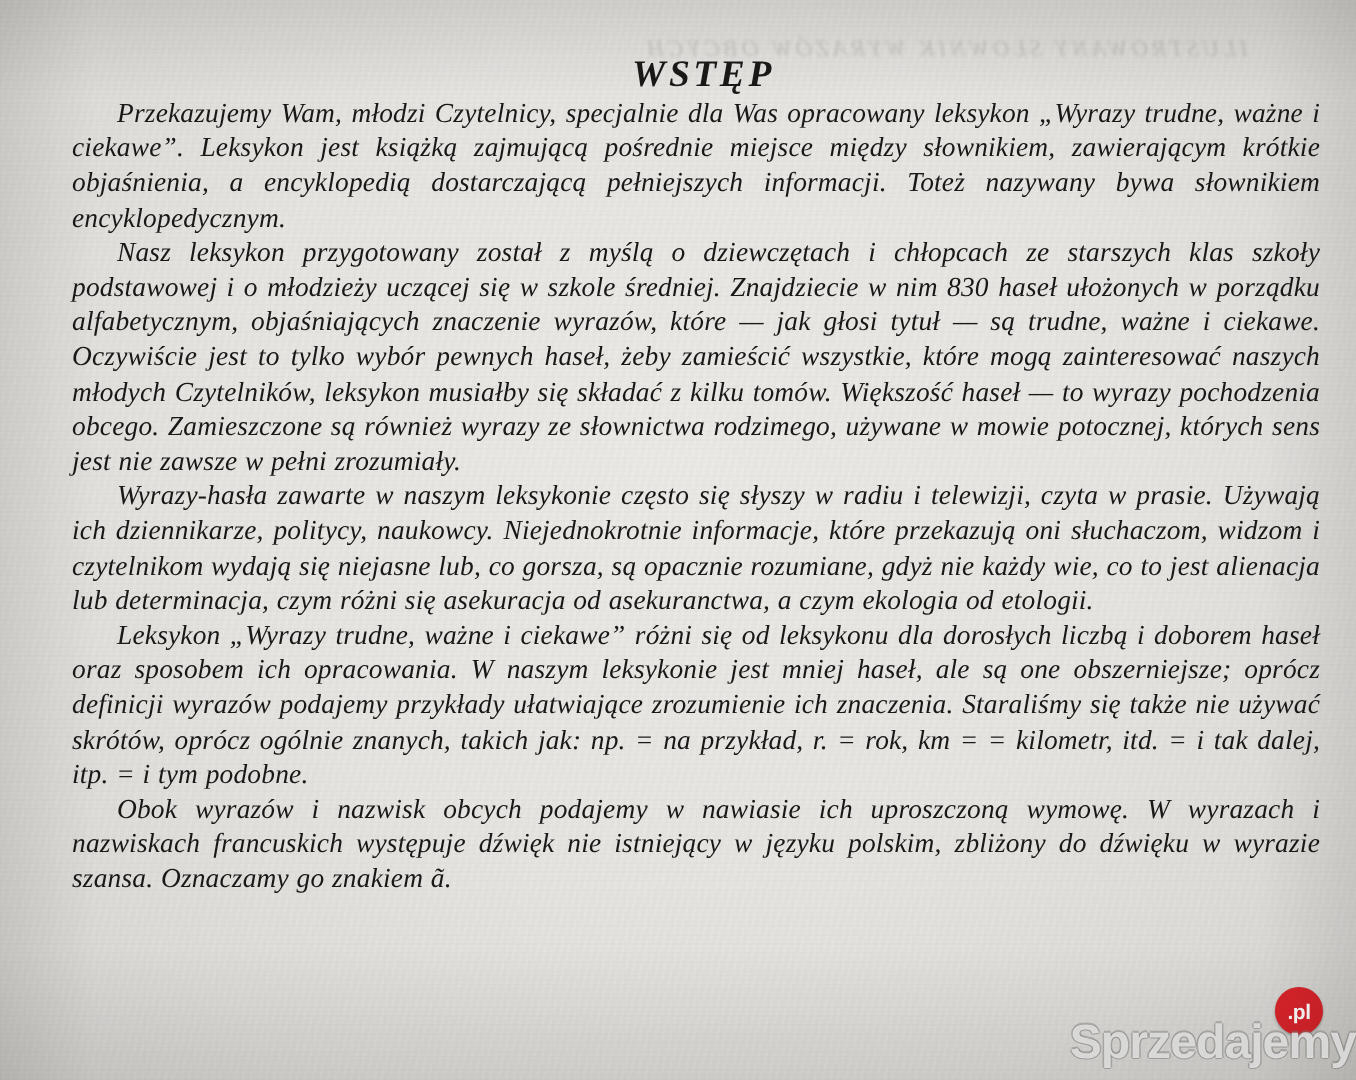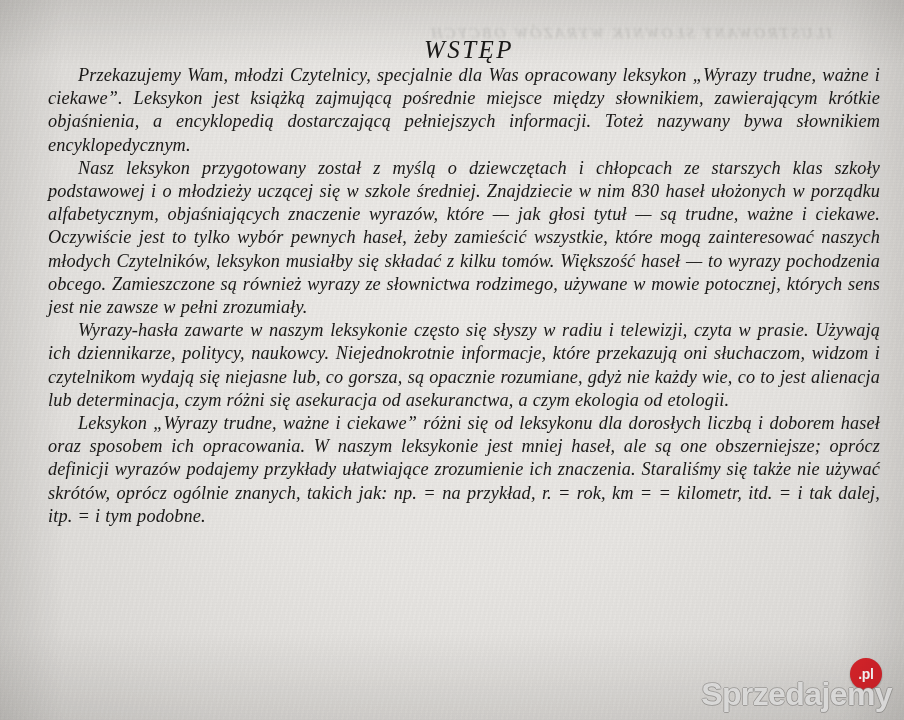--- a/index.html
+++ b/index.html
@@ -71,21 +71,21 @@
     width: 832px;
     height: 720px;
     z-index: 2;
   }
 
   .page-title {
     margin: 0;
     padding-top: 36px;
     text-align: center;
     font-style: italic;
-    font-weight: 400;
+    font-weight: 700;
     font-size: 25px;
     letter-spacing: 2.4px;
     text-indent: 10px;
   }
 
   .body-copy {
   }
 
   .para {
     margin: 0;
@@ -96,21 +96,21 @@
     line-height: 23.2px;
     text-indent: 30px;
     letter-spacing: .12px;
     word-spacing: .4px;
     hyphens: none;
   }
 
   
   .watermark {
     position: absolute;
-    right: 12px;
+    right: 0;
     bottom: 10px;
     z-index: 5;
     display: flex;
     align-items: flex-end;
     pointer-events: none;
     user-select: none;
   }
 
   .watermark-text {
     font-family: "Liberation Sans", "DejaVu Sans", sans-serif;
@@ -158,20 +158,21 @@
 
   <div class="sheet">
 
     <h1 class="page-title">WSTĘP</h1>
 
     <div class="body-copy">
       <p class="para">Przekazujemy Wam, młodzi Czytelnicy, specjalnie dla Was opracowany leksykon „Wyrazy trudne, ważne i ciekawe”. Leksykon jest książką zajmującą pośrednie miejsce między słownikiem, zawierającym krótkie objaśnienia, a encyklopedią dostarczającą pełniejszych informacji. Toteż nazywany bywa słownikiem encyklopedycznym.</p>
       <p class="para">Nasz leksykon przygotowany został z myślą o dziewczętach i chłopcach ze starszych klas szkoły podstawowej i o młodzieży uczącej się w szkole średniej. Znajdziecie w nim 830 haseł ułożonych w porządku alfabetycznym, objaśniających znaczenie wyrazów, które — jak głosi tytuł — są trudne, ważne i ciekawe. Oczywiście jest to tylko wybór pewnych haseł, żeby zamieścić wszystkie, które mogą zainteresować naszych młodych Czytelników, leksykon musiałby się składać z kilku tomów. Większość haseł — to wyrazy pochodzenia obcego. Zamieszczone są również wyrazy ze słownictwa rodzimego, używane w mowie potocznej, których sens jest nie zawsze w pełni zrozumiały.</p>
       <p class="para">Wyrazy-hasła zawarte w naszym leksykonie często się słyszy w radiu i telewizji, czyta w prasie. Używają ich dziennikarze, politycy, naukowcy. Niejednokrotnie informacje, które przekazują oni słuchaczom, widzom i czytelnikom wydają się niejasne lub, co gorsza, są opacznie rozumiane, gdyż nie każdy wie, co to jest alienacja lub determinacja, czym różni się asekuracja od asekuranctwa, a czym ekologia od etologii.</p>
       <p class="para">Leksykon „Wyrazy trudne, ważne i ciekawe” różni się od leksykonu dla dorosłych liczbą i doborem haseł oraz sposobem ich opracowania. W naszym leksykonie jest mniej haseł, ale są one obszerniejsze; oprócz definicji wyrazów podajemy przykłady ułatwiające zrozumienie ich znaczenia. Staraliśmy się także nie używać skrótów, oprócz ogólnie znanych, takich jak: np. = na przykład, r. = rok, km = = kilometr, itd. = i tak dalej, itp. = i tym podobne.</p>
+      <p class="para">Obok wyrazów i nazwisk obcych podajemy w nawiasie ich uproszczoną wymowę. W wyrazach i nazwiskach francuskich występuje dźwięk nie istniejący w języku polskim, zbliżony do dźwięku w wyrazie szansa. Oznaczamy go znakiem ã.</p>
     </div>
 
   </div>
 
   <div class="watermark">
     <div class="watermark-text">Sprzedajemy</div>
   </div>
 
   <div class="watermark-badge">
     <span>.pl</span>

